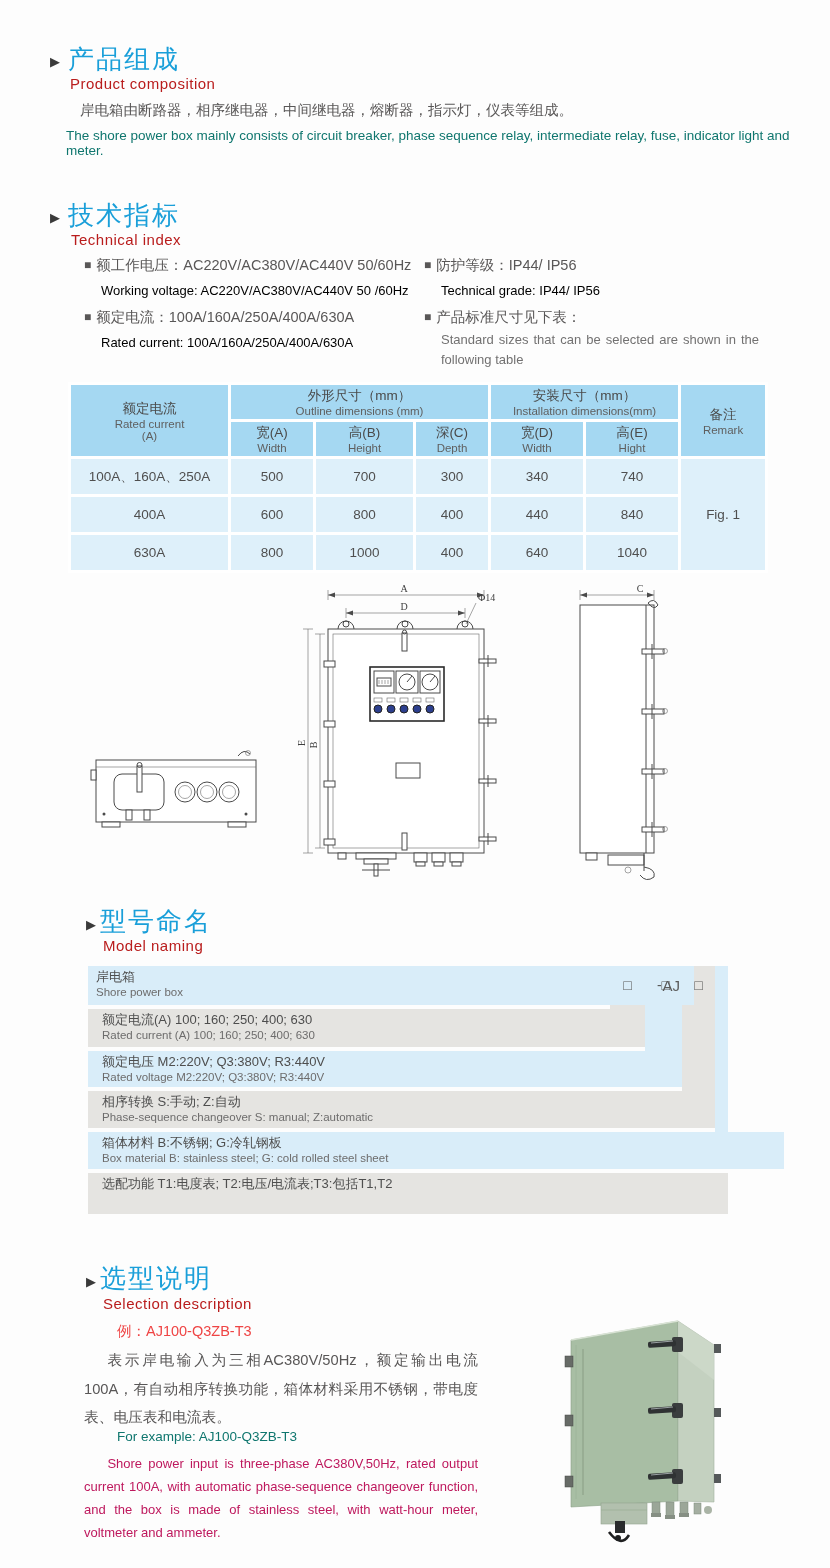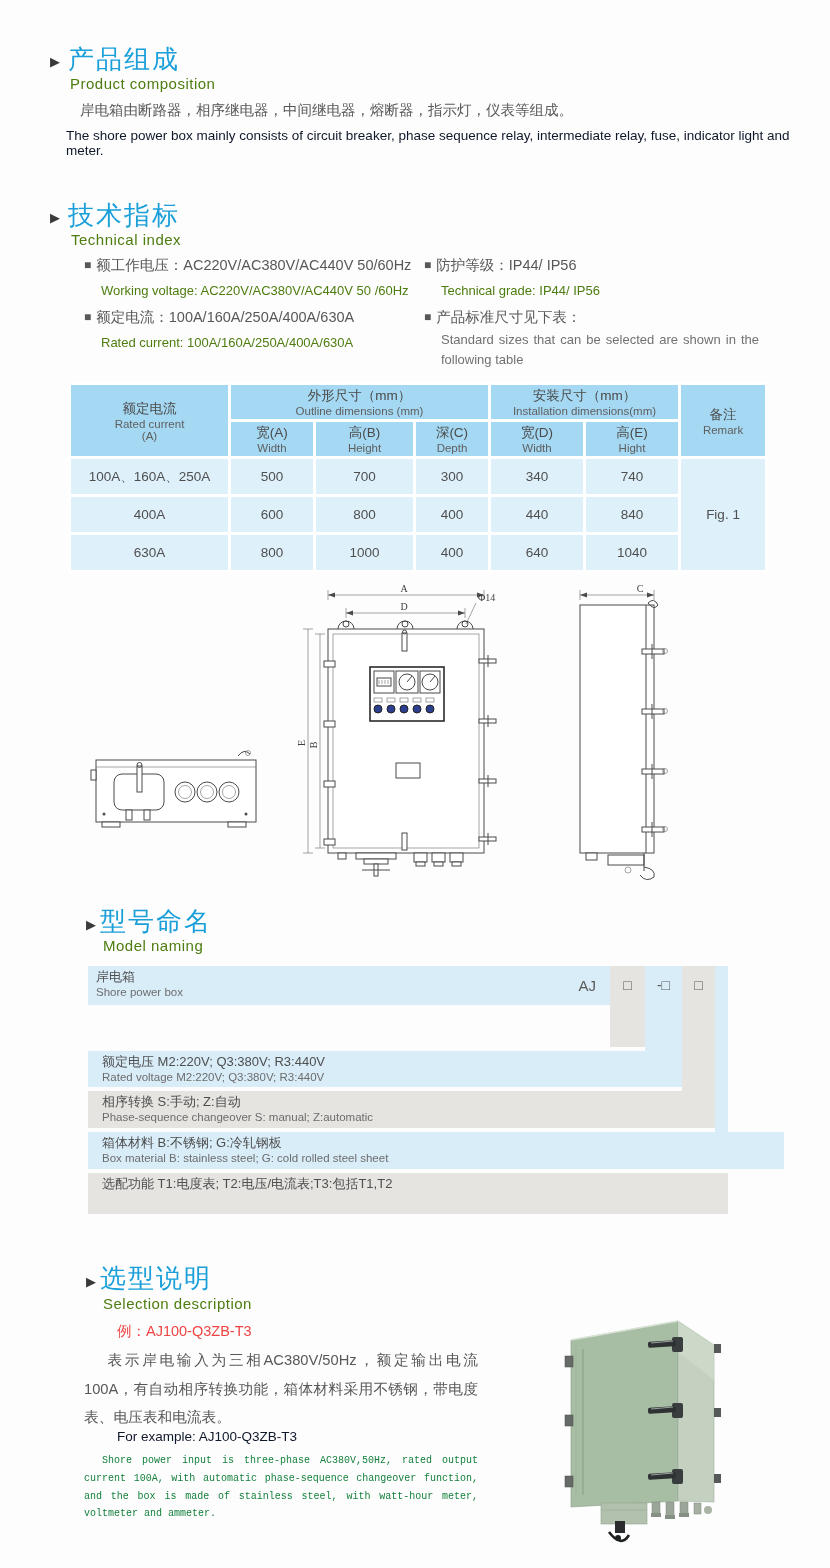--- a/index.html
+++ b/index.html
@@ -9,26 +9,26 @@
     width: 830px; height: 1568px;
     margin: 0 auto;
     background: #fdfdfd;
     font-family: "Liberation Sans", sans-serif;
     color: #595757;
     overflow: hidden;
   }
   .abs { position: absolute; }
   .sec-arrow { font-size: 13px; color: #3a3a3a; }
   .title-cn { font-size: 26px; color: #1a9fd9; letter-spacing: 2px; font-weight: 500; }
-  .title-en { font-size: 15px; color: #4d7c0f; letter-spacing: 0.5px; }
+  .title-en { font-size: 15px; color: #b91c1c; letter-spacing: 0.5px; }
   .cn-body { font-size: 14.5px; color: #595757; }
-  .en-body { font-size: 13.5px; color: #0f172a; }
+  .en-body { font-size: 13.5px; color: #0f766e; }
   .bullet-sq { font-size: 12px; color: #595757; margin-right: 5px; position: relative; top: -1px; }
   .spec-cn { font-size: 14.5px; color: #595757; white-space: nowrap; }
-  .spec-en { font-size: 13px; color: #4d7c0f; white-space: nowrap; }
+  .spec-en { font-size: 13px; color: #000000; white-space: nowrap; }
   .spec-en-wrap { font-size: 13px; color: #727171; text-align: justify; line-height: 1.55; }
 
   
   table.dim { border-collapse: collapse; table-layout: fixed; }
   table.dim th, table.dim td {
     border: 3px solid #ffffff;
     text-align: center; vertical-align: middle;
     font-weight: normal; padding: 2px 0;
   }
   table.dim th { background: #a5d8f2; color: #4a4a4a; }
@@ -49,21 +49,21 @@
   .nm-gray { background: #e5e4e1; }
   .nm-cn { font-size: 13px; color: #4e4e4e; line-height: 1.25; white-space: nowrap; }
   .nm-en { font-size: 11.5px; color: #6d6c6c; line-height: 1.25; white-space: nowrap; }
   .nm-pad { padding: 3px 0 0 14px; }
   .nm-strip { position: absolute; top: 0; }
   .nm-sym { position: absolute; font-size: 14px; color: #5a5a5a; text-align: center; }
   .nm-prefix { position: absolute; font-size: 15px; color: #5a5a5a; }
 
   .sel-example { font-size: 14.5px; color: #ef4444; }
   .sel-body-cn { font-size: 14.7px; color: #595757; line-height: 1.95; text-indent: 1.6em; text-align: justify; }
-  .sel-body-en { font-size: 10px; color: #15803d; line-height: 1.78; text-indent: 1.8em; text-align: justify; font-family: Liberation Mono, monospace; }
+  .sel-body-en { font-size: 13px; color: #be185d; line-height: 1.78; text-indent: 1.8em; text-align: justify; }
 </style>
 </head>
 <body>
 
 <div class="page">
 
   <div class="abs sec-arrow" style="left:50px; top:54px;">▶</div>
   <div class="abs title-cn" style="left:68px; top:42px;">产品组成</div>
   <div class="abs title-en" style="left:70px; top:75px;">Product composition</div>
   <div class="abs cn-body" style="left:80px; top:101px;">岸电箱由断路器，相序继电器，中间继电器，熔断器，指示灯，仪表等组成。</div>
@@ -330,29 +330,33 @@
   <div class="abs title-cn" style="left:100px; top:904px;">型号命名</div>
   <div class="abs title-en" style="left:103px; top:937px;">Model naming</div>
 
   <div class="nm-wrap" style="left:88px; top:966px; width:657px; height:250px;">
 
     <div class="nm-strip nm-gray" style="left:522px; width:35px; height:81px;"></div>
     <div class="nm-strip nm-blue" style="left:557px; width:37px; height:121px;"></div>
     <div class="nm-strip nm-gray" style="left:594px; width:33px; height:162px;"></div>
     <div class="nm-strip nm-blue" style="left:627px; width:13px; height:203px;"></div>
 
-    <div class="nm-row nm-blue nm-pad" style="top:0; width:522px; height:39px;padding-left:8px;">
+    <div class="nm-row nm-blue nm-pad" style="top:0; width:606px; height:39px;padding-left:8px;">
       <div class="nm-cn">岸电箱</div>
       <div class="nm-en">Shore power box</div>
       <span class="nm-prefix" style="right:14px; top:11px;">AJ</span>
     </div>
     <span class="nm-sym" style="left:522px; width:35px; top:11px;">□</span>
     <span class="nm-sym" style="left:557px; width:37px; top:11px;">-□</span>
     <span class="nm-sym" style="left:594px; width:33px; top:11px;">□</span>
 
+    <div class="nm-row nm-gray nm-pad" style="top:43px; width:557px; height:38px;">
+      <div class="nm-cn">额定电流(A)  100; 160; 250; 400; 630</div>
+      <div class="nm-en">Rated current (A) 100; 160; 250; 400; 630</div>
+    </div>
     <div class="nm-row nm-blue nm-pad" style="top:85px; width:594px; height:36px;">
       <div class="nm-cn">额定电压  M2:220V;  Q3:380V;  R3:440V</div>
       <div class="nm-en">Rated voltage  M2:220V;  Q3:380V;  R3:440V</div>
     </div>
     <div class="nm-row nm-gray nm-pad" style="top:125px; width:627px; height:37px;">
       <div class="nm-cn">相序转换  S:手动; Z:自动</div>
       <div class="nm-en">Phase-sequence changeover  S: manual;  Z:automatic</div>
     </div>
     <div class="nm-row nm-blue nm-pad" style="top:166px; width:696px; height:37px;">
       <div class="nm-cn">箱体材料  B:不锈钢;  G:冷轧钢板</div>

